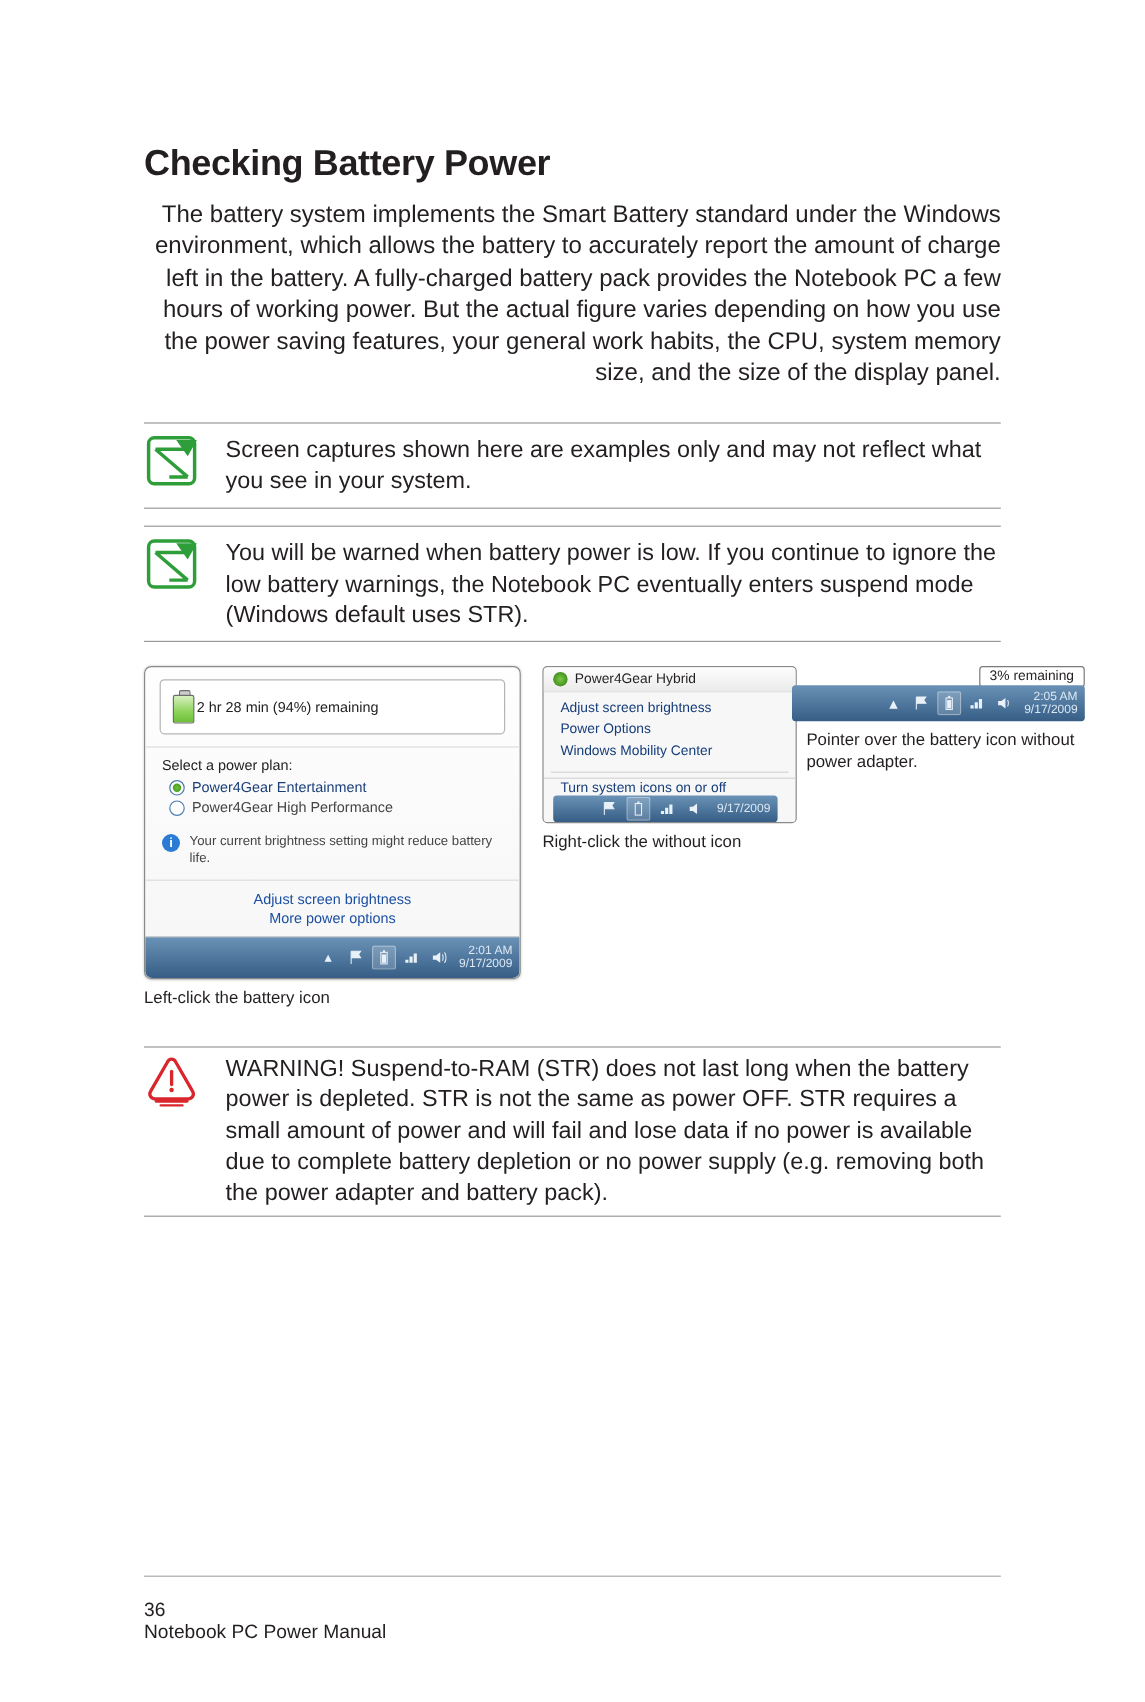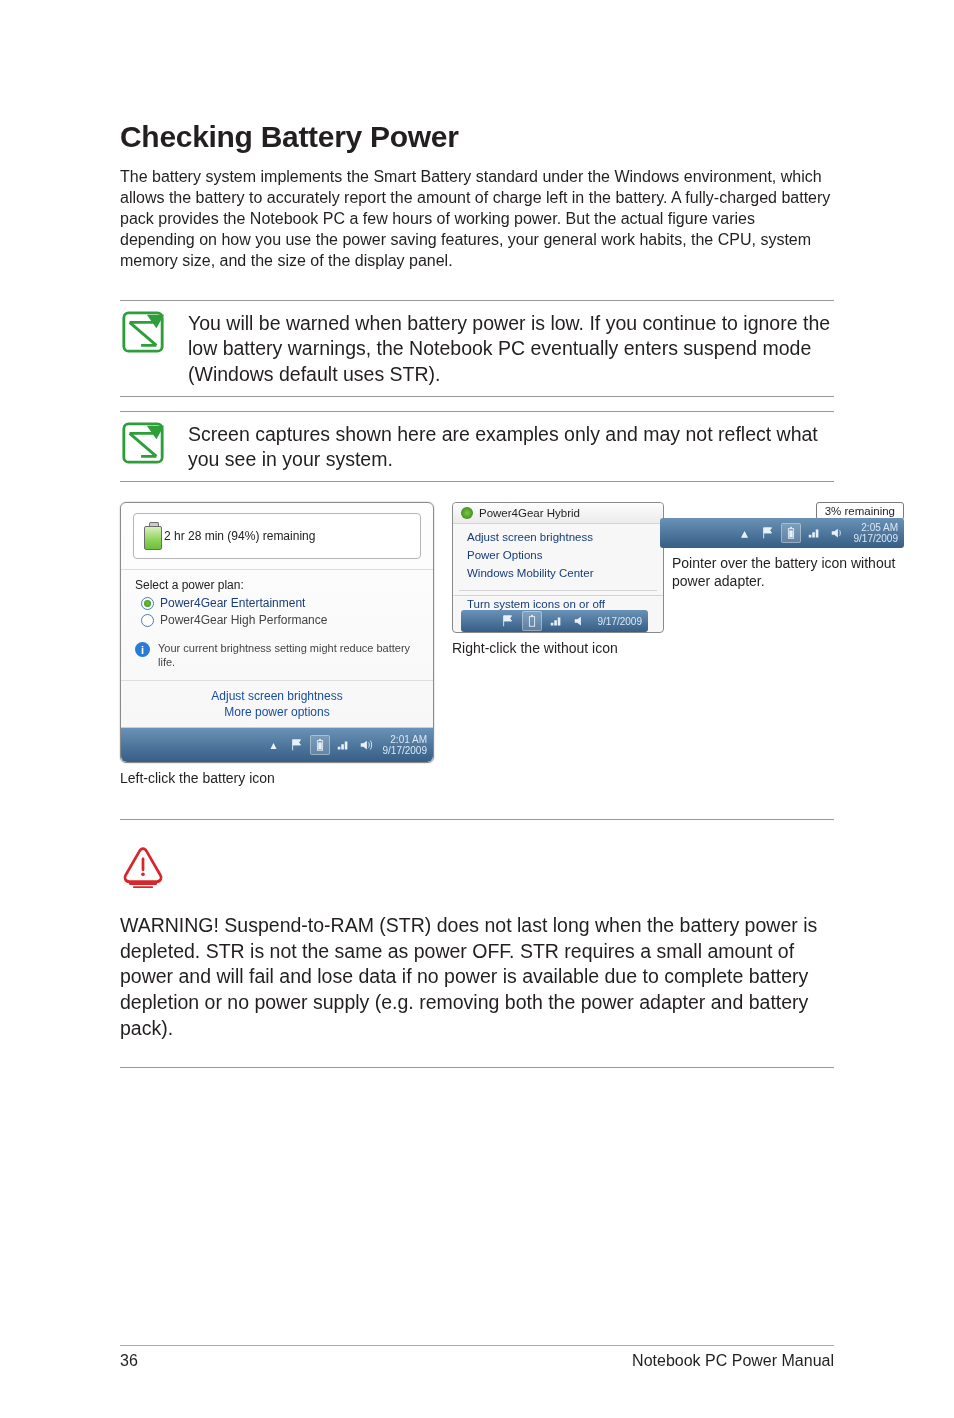--- a/index.html
+++ b/index.html
@@ -19,23 +19,24 @@
     height: 100%;
     position: relative;
   }
   h1 {
     font-size: 30px;
     font-weight: 700;
     margin: 0 0 12px 0;
     letter-spacing: -0.3px;
   }
   .intro {
-    font-size: 16px;
+    font-size: 20px;
     line-height: 1.32;
     margin: 0 0 28px 0;
+    text-align: right;
   }
   .note-block {
     display: flex;
     align-items: flex-start;
     gap: 22px;
     border-top: 1px solid #999;
     border-bottom: 1px solid #999;
     padding: 8px 0;
     margin: 0 0 14px 0;
   }
@@ -187,63 +188,63 @@
     margin-top: -2px;
   }
   .stack-right { display:flex; flex-direction:row; gap:8px; }
   .tip-stack { display:flex; flex-direction:column; align-items:flex-end; width: 232px; margin-left:auto;}
   .tip-stack.wide { width: 300px; justify-content: space-between; }
 
   
   .warn-block {
     display:flex; gap:22px;
     border-top:1px solid #999; border-bottom:1px solid #999;
-    padding:25px 0; margin-top: 28px; flex-direction: column;
+    padding:6px 0; margin-top: 28px;
   }
   .warn-icon { width:46px; flex:0 0 46px; display:flex; align-items:flex-start; justify-content:center;}
   .warn-icon svg{width:44px;height:44px;}
   .warn-text { font-size:19.5px; line-height:1.32; }
 
   .footer {
     position:absolute; bottom:48px; left:120px; right:120px;
     border-top:1px solid #aaa;
     display:flex; justify-content:space-between;
-    padding-top:6px; font-size:16px;
+    padding-top:20px; font-size:16px;flex-direction:column;
   }
 
   .tray-svg { width:14px; height:14px; }
 </style>
 </head>
 <body>
 
 <div class="page">
   <h1>Checking Battery Power</h1>
   <p class="intro">The battery system implements the Smart Battery standard under the Windows environment, which allows the battery to accurately report the amount of charge left in the battery. A fully-charged battery pack provides the Notebook PC a few hours of working power. But the actual figure varies depending on how you use the power saving features, your general work habits, the CPU, system memory size, and the size of the display panel.</p>
-
-  <div class="note-block">
-    <div class="note-icon">
-      <svg viewBox="0 0 48 48">
-        <rect x="4" y="4" width="40" height="40" rx="5" fill="none" stroke="#2e9e3a" stroke-width="3"></rect>
-        <path d="M10 14 L38 14 M10 14 L38 38 M22 38 L38 38" stroke="#2e9e3a" stroke-width="3" fill="none"></path>
-        <path d="M28 6 L46 6 L38 20 Z" fill="#2e9e3a"></path>
-      </svg>
-    </div>
-    <div class="note-text">You will be warned when battery power is low. If you continue to ignore the low battery warnings, the Notebook PC eventually enters suspend mode (Windows default uses STR).</div>
-  </div>
 
   <div class="note-block">
     <div class="note-icon">
       <svg viewBox="0 0 48 48">
         <rect x="4" y="4" width="40" height="40" rx="5" fill="none" stroke="#2e9e3a" stroke-width="3"></rect>
         <path d="M10 14 L38 14 M10 14 L38 38 M22 38 L38 38" stroke="#2e9e3a" stroke-width="3" fill="none"></path>
         <path d="M30 8 L44 18 L30 8" fill="#2e9e3a"></path>
         <path d="M28 6 L46 6 L38 20 Z" fill="#2e9e3a"></path>
       </svg>
     </div>
     <div class="note-text">Screen captures shown here are examples only and may not reflect what you see in your system.</div>
+  </div>
+
+  <div class="note-block">
+    <div class="note-icon">
+      <svg viewBox="0 0 48 48">
+        <rect x="4" y="4" width="40" height="40" rx="5" fill="none" stroke="#2e9e3a" stroke-width="3"></rect>
+        <path d="M10 14 L38 14 M10 14 L38 38 M22 38 L38 38" stroke="#2e9e3a" stroke-width="3" fill="none"></path>
+        <path d="M28 6 L46 6 L38 20 Z" fill="#2e9e3a"></path>
+      </svg>
+    </div>
+    <div class="note-text">You will be warned when battery power is low. If you continue to ignore the low battery warnings, the Notebook PC eventually enters suspend mode (Windows default uses STR).</div>
   </div>
 
   <div class="screenshots">
 
     <div class="col">
       <div class="win-popup">
         <div class="remaining-box">
           <div class="bat-glyph">
             <div class="tip"></div>
               <div class="shell"></div>

